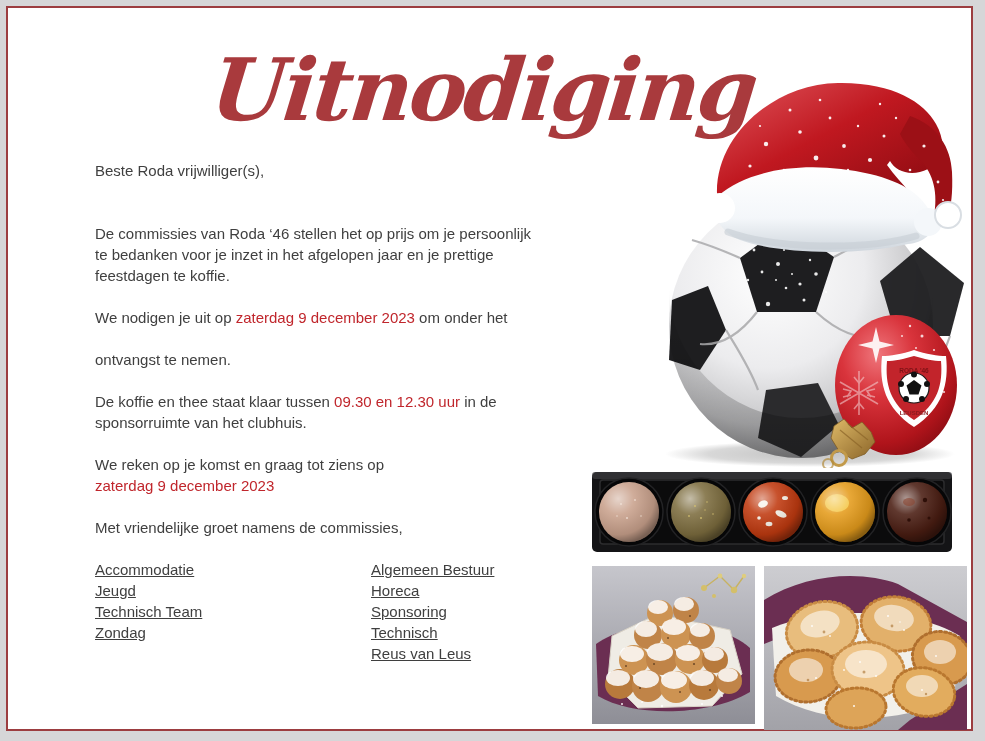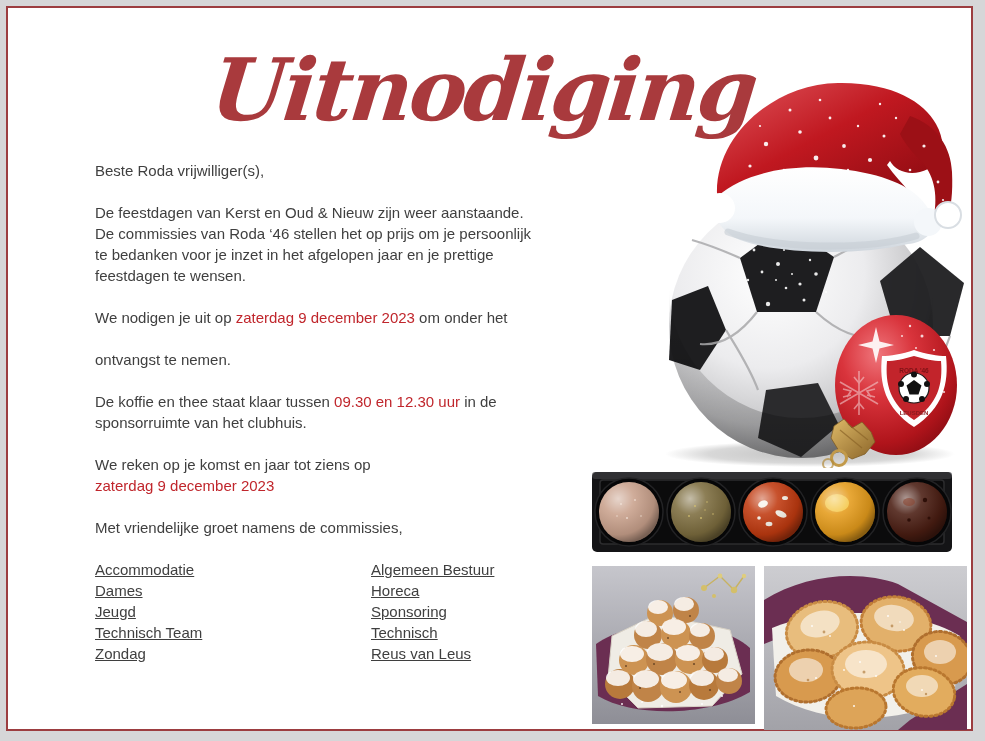--- a/index.html
+++ b/index.html
@@ -39,29 +39,28 @@
 </style>
 </head>
 <body>
 
 <div class="page">
 
   <div class="title">Uitnodiging</div>
 
   <div class="content">
     <p><span>Beste Roda vrijwilliger(s),</span></p>
-    <p><span>De feestdagen van Kerst en Oud &amp; Nieuw zijn weer aanstaande.</span><br><span>De commissies van Roda ‘46 stellen het op prijs om je persoonlijk</span><br><span>te bedanken voor je inzet in het afgelopen jaar en je prettige</span><br><span>feestdagen te wensen.</span></p>
+    <p><br><span>De commissies van Roda ‘46 stellen het op prijs om je persoonlijk</span><br><span>te bedanken voor je inzet in het afgelopen jaar en je prettige</span><br><span>feestdagen te koffie.</span></p>
     <p><span>We nodigen je uit op </span><span class="hl">zaterdag 9 december 2023</span><span> om onder het</span><br><br><span>ontvangst te nemen.</span></p>
     <p><span>De koffie en thee staat klaar tussen </span><span class="hl">09.30 en 12.30 uur</span><span> in de</span><br><span>sponsorruimte van het clubhuis.</span></p>
-    <p><span>We reken op je komst en jaar tot ziens op</span><br><span class="hl">zaterdag 9 december 2023</span></p>
+    <p><span>We reken op je komst en graag tot ziens op</span><br><span class="hl">zaterdag 9 december 2023</span></p>
     <p><span>Met vriendelijke groet namens de commissies,</span></p>
     <div class="committees">
       <div class="col-left">
           <div class="row">Accommodatie</div>
-          <div class="row">Dames</div>
           <div class="row">Jeugd</div>
           <div class="row">Technisch Team</div>
           <div class="row">Zondag</div>
         </div>
       <div class="col-right">
           <div class="row">Algemeen Bestuur</div>
           <div class="row">Horeca</div>
           <div class="row">Sponsoring</div>
           <div class="row">Technisch</div>
           <div class="row">Reus van Leus</div>

